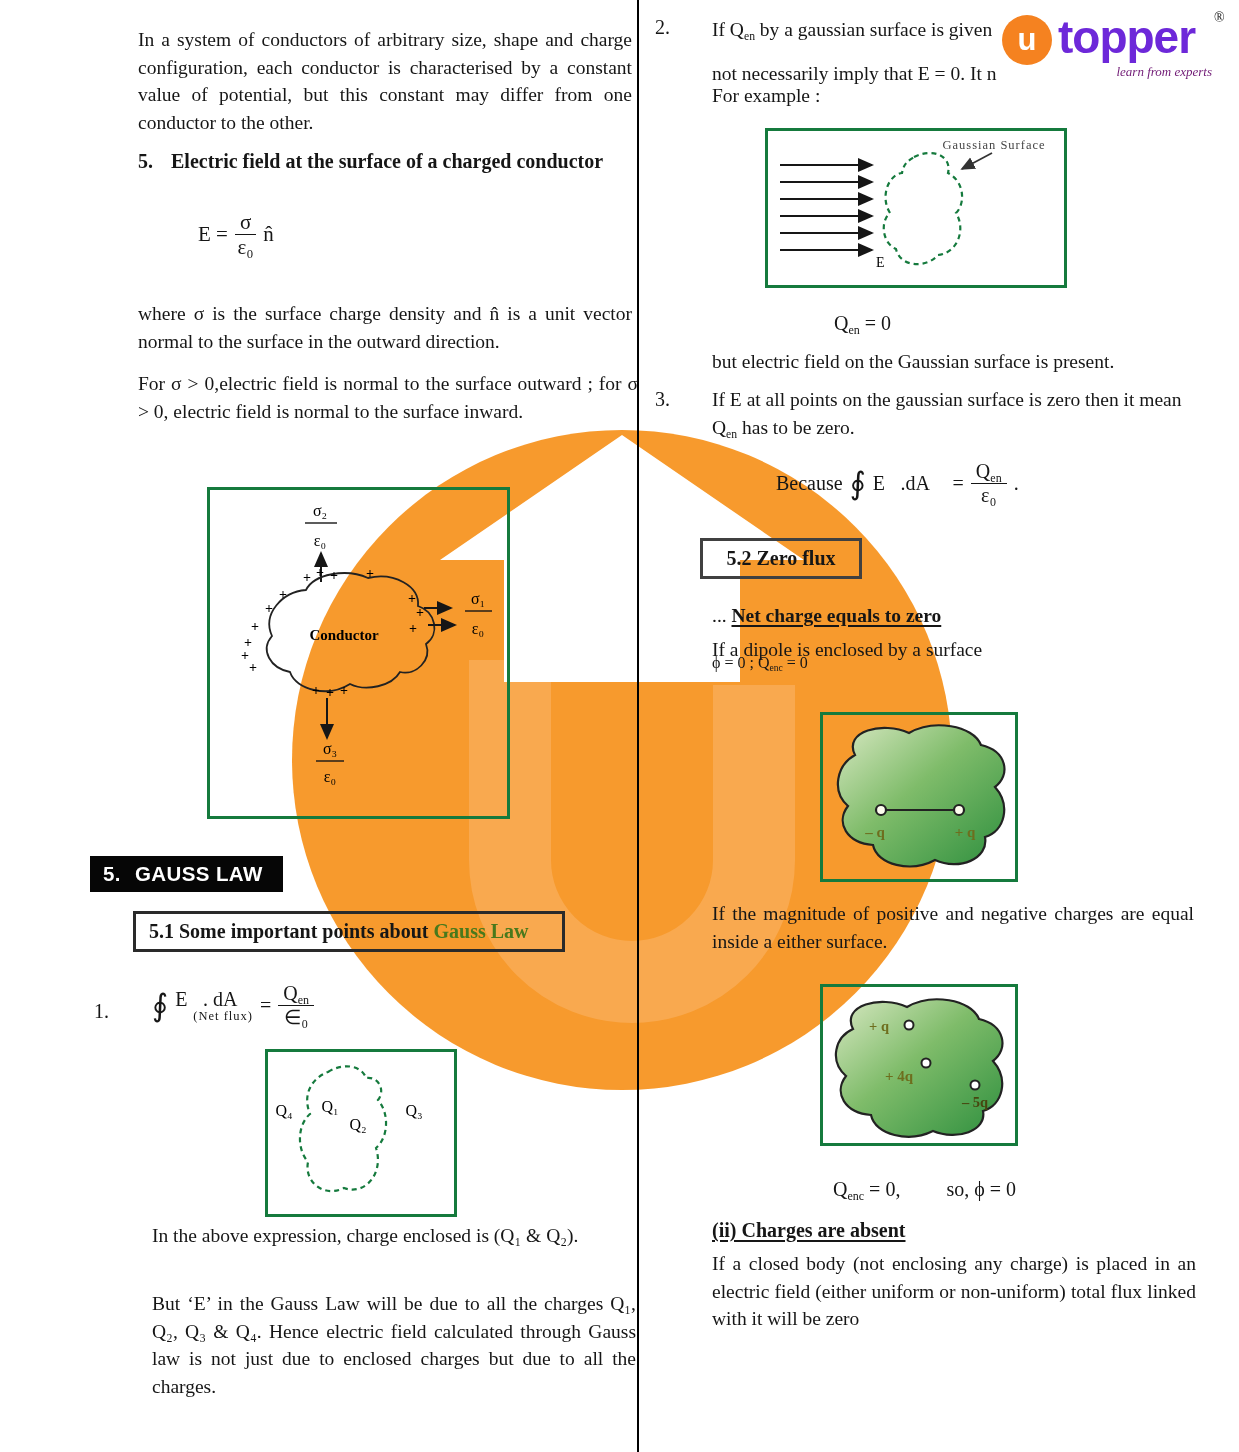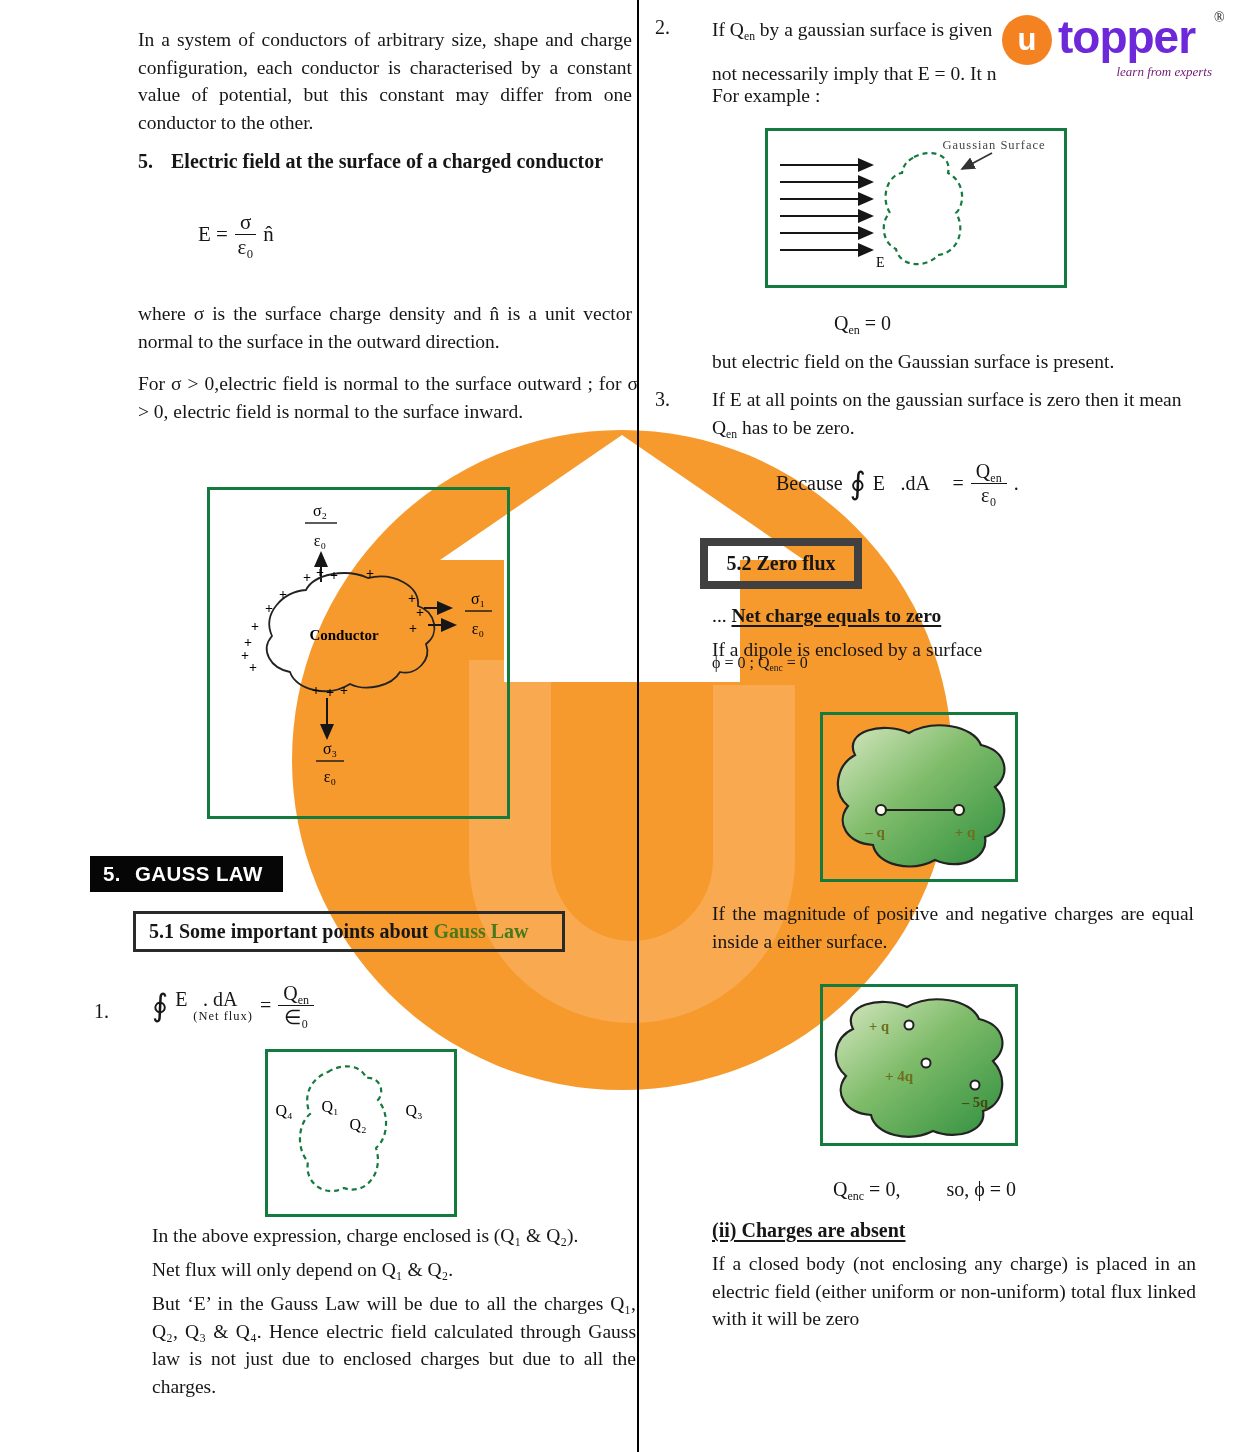--- a/index.html
+++ b/index.html
@@ -22,21 +22,21 @@
   .frac .ftop { border-bottom:1.6px solid #161616; padding:0 5px; }
   .oint { font-size:1.55em; line-height:1; }
   .stack { display:inline-flex; flex-direction:column; align-items:flex-end; line-height:1.1; }
   .stack .nf { font-size:12.5px; letter-spacing:1px; }
   .gauss-head { position:absolute; left:90px; top:856px; z-index:2; background:#060606; color:#fff;
                 font-family:"Liberation Sans", sans-serif; font-weight:bold; font-size:20.5px;
                 padding:6px 20px 6px 13px; display:inline-flex; gap:14px; letter-spacing:0.4px; }
   .box51 { position:absolute; left:133px; top:911px; width:432px; z-index:2; border:3px solid #2a2a2a;
            padding:6px 0 6px 13px; font-size:20px; font-weight:bold; }
   .box51 .accent { color:#49791c; }
-  .box52 { position:absolute; left:700px; top:538px; width:162px; z-index:2; border:8px solid #404040;
+  .box52 { position:absolute; left:700px; top:538px; width:162px; z-index:2; border:3px solid #404040;
            padding:6px 8px; text-align:center; font-size:20px; font-weight:bold; }
   .brandname { position:absolute; left:1058px; top:10px; z-index:3; font-family:"Liberation Sans", sans-serif;
                font-weight:bold; font-size:46px; letter-spacing:-1px; color:#6d28d9; }
   .brandreg { position:absolute; left:1214px; top:10px; z-index:3; font-size:14px; }
   .brandtag { position:absolute; left:1108px; top:64px; width:104px; z-index:3; text-align:right;
               font-style:italic; font-size:13px; color:#701a75; }
   .logocircle { position:absolute; left:1002px; top:15px; width:50px; height:50px; border-radius:50%;
                 background:#f58220; z-index:3; display:flex; align-items:center; justify-content:center;
                 color:#fff; font-family:"Liberation Sans", sans-serif; font-weight:bold; font-size:31px; }
   .itemnum { font-size:20px; z-index:2; }
@@ -155,21 +155,20 @@
     <svg width="186" height="162" viewBox="0 0 186 162">
       <path d="M 60,20 C 76,10 94,14 98,26 C 110,24 118,38 110,48 C 122,62 120,86 108,96 C 116,120 98,144 76,136 C 56,146 36,130 40,110 C 28,96 30,72 42,62 C 34,42 44,26 60,20 Z" fill="none" stroke="#157a3d" stroke-width="2.2" stroke-dasharray="5 4"></path>
       <text x="16" y="64" font-size="16" text-anchor="middle">Q₄</text>
       <text x="62" y="60" font-size="16" text-anchor="middle">Q₁</text>
       <text x="90" y="78" font-size="16" text-anchor="middle">Q₂</text>
       <text x="146" y="64" font-size="16" text-anchor="middle">Q₃</text>
     </svg>
   </div>
 
   <p class="abs z t nw" style="left:152px; top:1222px;">In the above expression, charge enclosed is (Q₁ &amp; Q₂).</p>
-  <p class="abs z t nw" style="left:152px; top:1256px;">Net flux will only depend on Q₁ &amp; Q₂.</p>
   <p class="abs z t just" style="left:152px; top:1290px; width:484px;">But ‘E’ in the Gauss Law will be due to all the charges Q₁, Q₂, Q₃ &amp; Q₄. Hence electric field calculated through Gauss law is not just due to enclosed charges but due to all the charges.</p>
 
   <span class="abs itemnum" style="left:655px; top:16px;">2.</span>
   <p class="abs z t nw" style="left:712px; top:16px;"><span>If Q</span><sub>en</sub><span> by a gaussian surface is given</span></p>
   <p class="abs z t nw" style="left:712px; top:60px;">not necessarily imply that E = 0. It n</p>
 
   <p class="abs z t nw" style="left:712px; top:82px;">For example :</p>
 
   <div class="figbox" style="left:765px; top:128px; width:302px; height:160px;">
     <svg width="296" height="154" viewBox="0 0 296 154">

